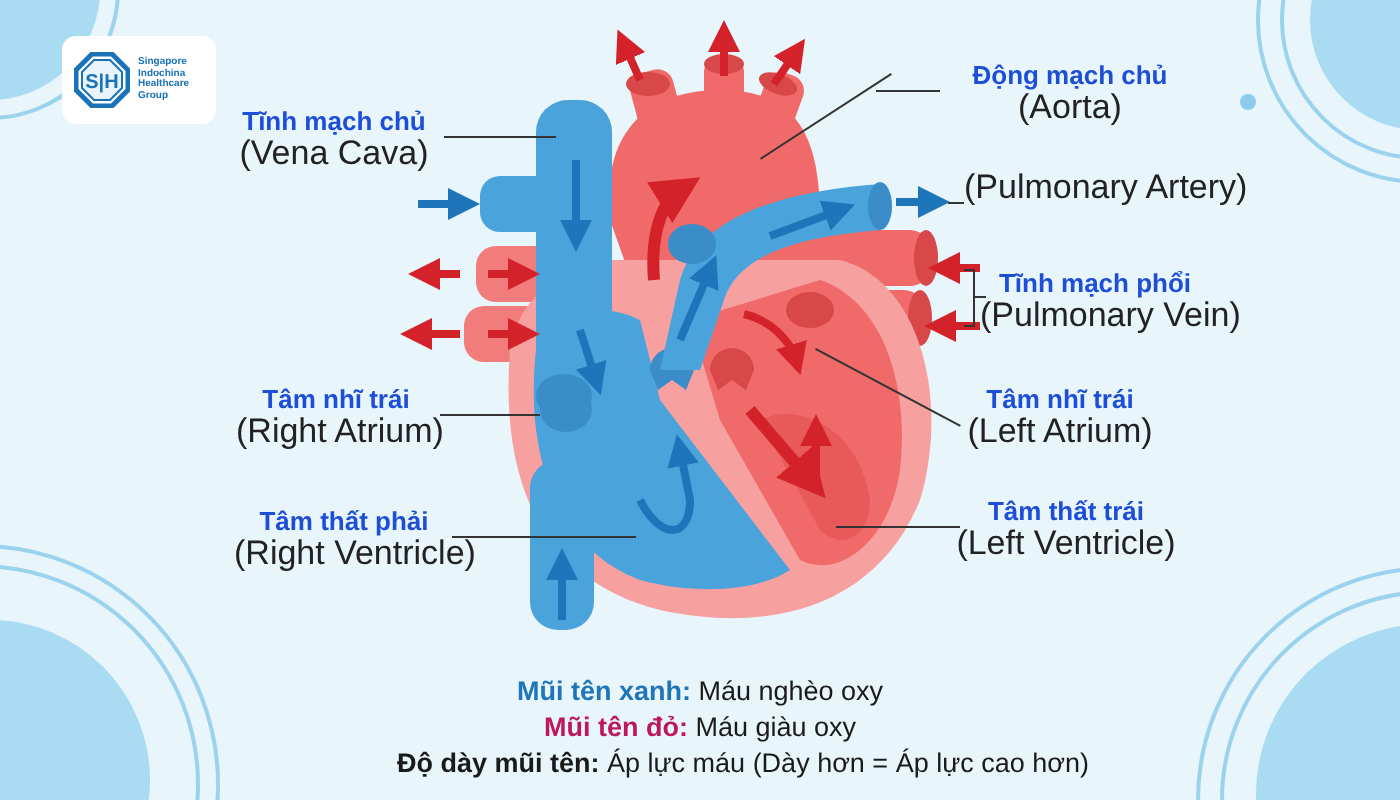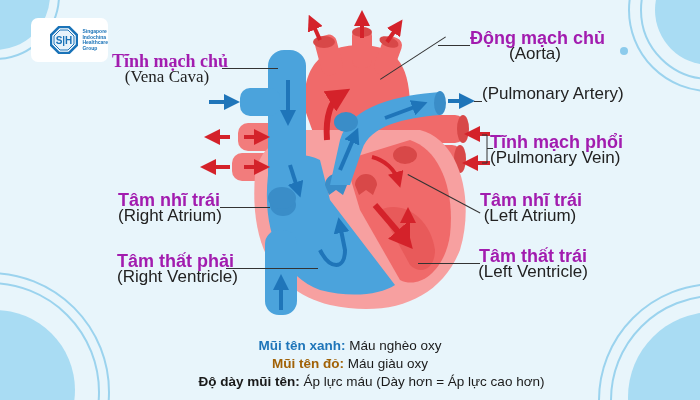--- a/index.html
+++ b/index.html
@@ -11,36 +11,36 @@
     color: #1a1a1a;
   }
   .deco { position: absolute; border-radius: 50%; }
   .blob { background: #a9dcf3; }
   .ring { border: 2px solid #9bd3ee; background: transparent; }
   .dot { background: #8ccbec; width: 8px; height: 8px; border-radius: 50%; position: absolute; }
 
   .logo-card {
     position: absolute; left: 31px; top: 18px; width: 77px; height: 44px;
     background: #ffffff; border-radius: 7px;
-    display: flex; align-items: center; padding-left: 6px; gap: 4px; justify-content: flex-end;
+    display: flex; align-items: center; padding-left: 6px; gap: 4px;
   }
   .logo-text {
     font-size: 5px; line-height: 5.5px; color: #1a73b8; font-weight: bold;
     display: flex; flex-direction: column;
   }
 
   .label { position: absolute; text-align: center; }
-  .label .vi { font-weight: bold; font-size: 18px; line-height: 16px; color: #a21caf; white-space: nowrap; }
+  .label .vi { font-weight: bold; font-size: 13px; line-height: 16px; color: #1d4ed8; white-space: nowrap; }
   .label .en { font-size: 17px; line-height: 16px; color: #222; white-space: nowrap; }
 
   .leader { position: absolute; height: 1px; background: #333; transform-origin: 0 0; }
 
   .legend { position: absolute; left: 0; width: 700px; text-align: center; font-size: 13.5px; line-height: 18px; }
   .legend .k-blue { color: #1f75b9; font-weight: bold; text-align: center; }
-  .legend .k-red { color: #a16207; font-weight: bold; }
+  .legend .k-red { color: #be185d; font-weight: bold; }
   .legend .k-black { color: #1a1a1a; font-weight: bold; margin-left: 43px; }
 
   svg.heart { position: absolute; left: 0; top: 0; }
 </style>
 </head>
 <body>
 
 <div class="deco blob" style="left:-60px; top:-60px; width:110px; height:110px;"></div>
 <div class="deco ring" style="left:-70px; top:-70px; width:130px; height:130px;"></div>
 <div class="deco blob" style="left:655px; top:-45px; width:110px; height:110px;"></div>
@@ -161,21 +161,21 @@
 <div class="leader" style="left:222px; top:68px; width:56px;"></div>
 <div class="leader" style="left:380px; top:79px; width:78px; transform: rotate(-33deg);"></div>
 <div class="leader" style="left:438px; top:45px; width:32px;"></div>
 <div class="leader" style="left:474px; top:101px; width:8px;"></div>
 <div class="leader" style="left:487px; top:148px; width:6px;"></div>
 <div class="leader" style="left:220px; top:207px; width:50px;"></div>
 <div class="leader" style="left:408px; top:174px; width:82px; transform: rotate(28deg);"></div>
 <div class="leader" style="left:226px; top:268px; width:92px;"></div>
 <div class="leader" style="left:418px; top:263px; width:62px;"></div>
 
-<div class="label" style="left:112px; top:53px; width:110px;font-family:Liberation Serif, serif;">
+<div class="label" style="left:112px; top:53px; width:110px;">
   <div class="vi">Tĩnh mạch chủ</div>
   <div class="en">(Vena Cava)</div>
 </div>
 <div class="label" style="left:470px; top:30px; width:130px;">
   <div class="vi">Động mạch chủ</div>
   <div class="en">(Aorta)</div>
 </div>
 <div class="label" style="left:482px; top:86px; width:130px;">
   <div class="en">(Pulmonary Artery)</div>
 </div>

